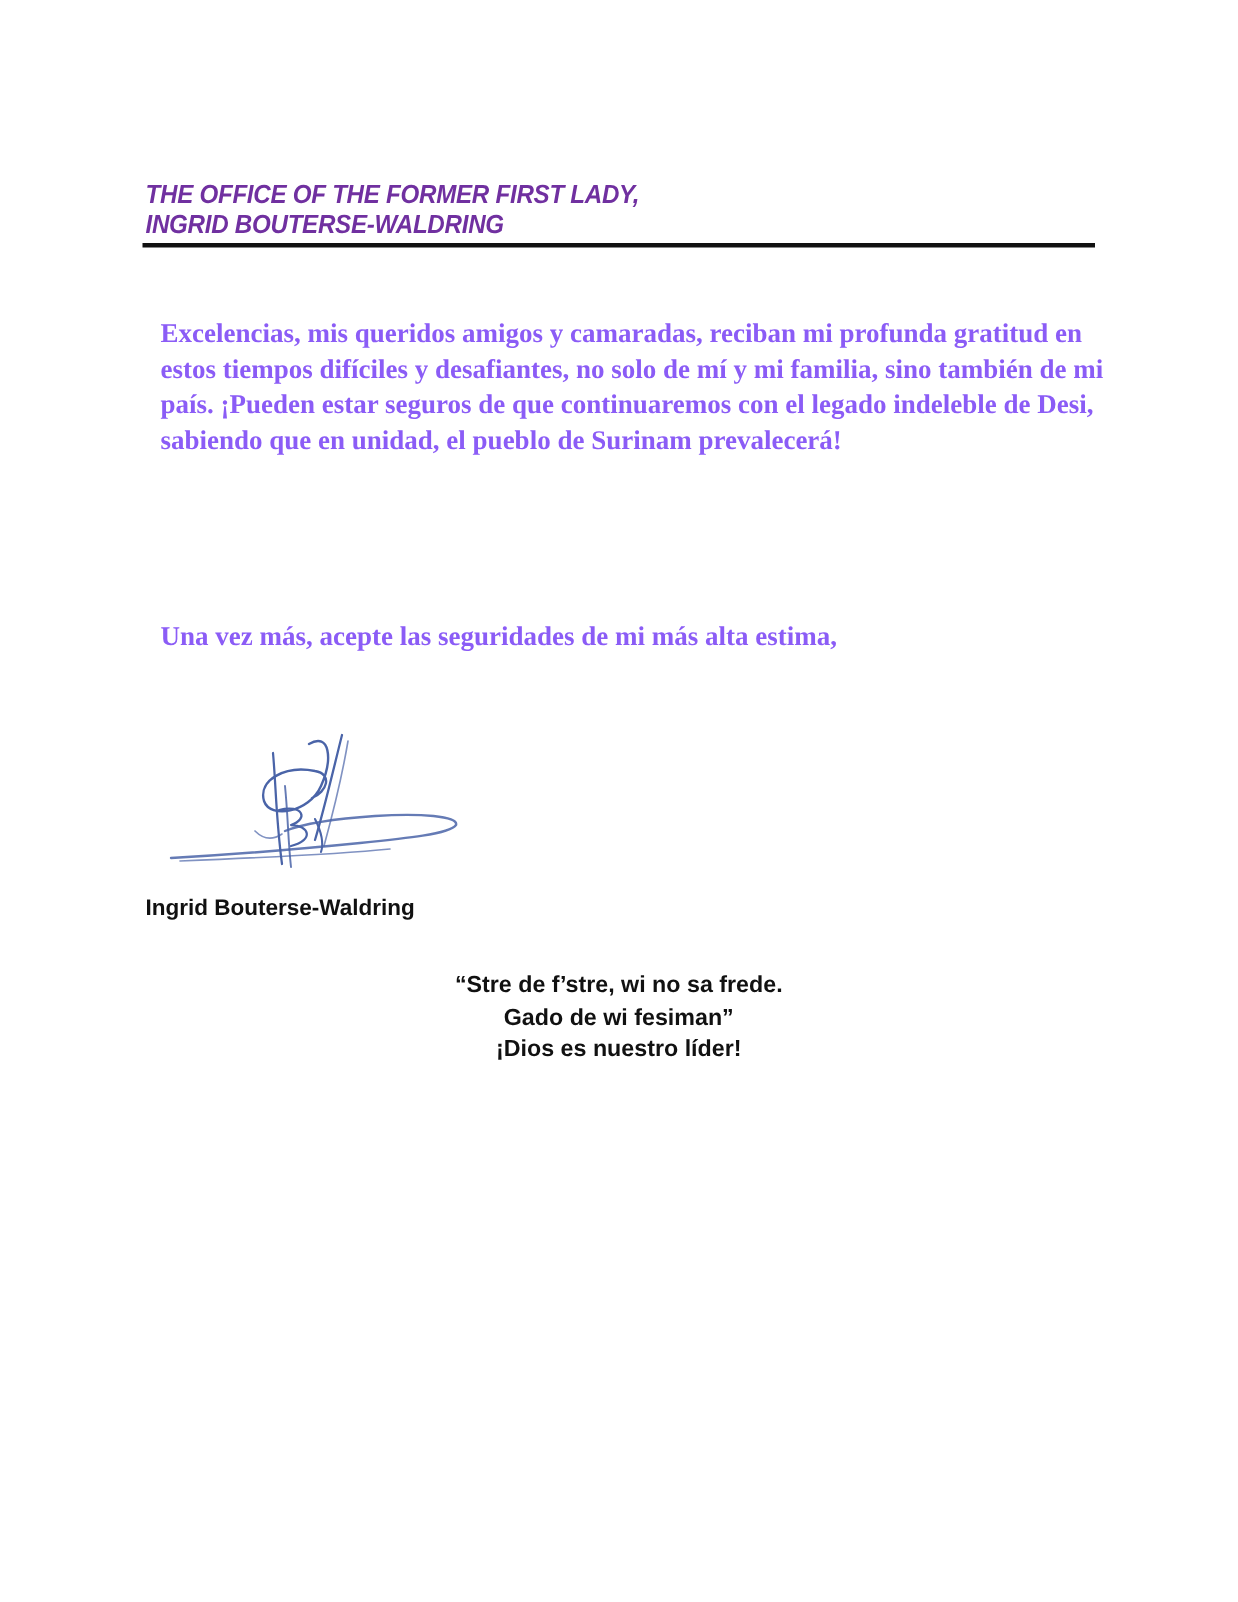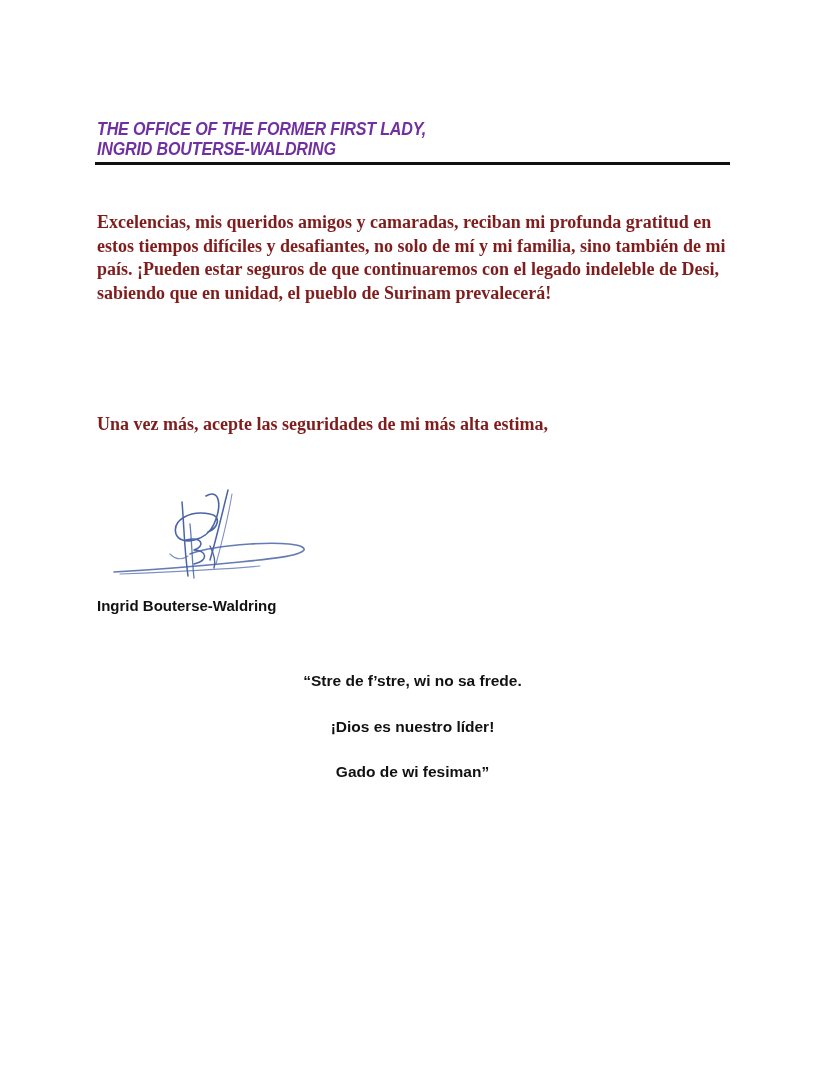--- a/index.html
+++ b/index.html
@@ -32,27 +32,27 @@
     .rule {
       position: absolute;
       left: 95px;
       top: 162px;
       width: 635px;
       height: 3px;
       background: #111111;
     }
     .body-text {
       position: absolute;
-      left: 97px;
+      left: 107px;
       width: 640px;
       font-family: "Liberation Serif", "DejaVu Serif", serif;
       font-weight: bold;
       font-size: 18px;
       line-height: 23.6px;
-      color: #7f1d1d;
+      color: #8b5cf6;
     }
     .p1 { top: 211px; }
     .p2 { top: 346px; word-spacing: 3px; }
     .p3 { top: 413px; }
     .body-text p { margin: 0; }
     .signature {
       position: absolute;
       left: 110px;
       top: 484px;
       width: 205px;
@@ -72,21 +72,21 @@
       left: 0;
       top: 646px;
       width: 825px;
       text-align: center;
       font-family: "Liberation Sans", "DejaVu Sans", sans-serif;
       font-weight: bold;
       font-size: 15.5px;
       line-height: 21.5px;
       color: #111111;
     }
-    .quote div { white-space: nowrap; margin-top: 24px; }
+    .quote div { white-space: nowrap; }
   </style>
 </head>
 <body>
 
 <div class="page">
 
   <div class="letterhead">
     <div class="line">THE OFFICE OF THE FORMER FIRST LADY,</div>
     <div class="line">INGRID BOUTERSE-WALDRING</div>
   </div>
@@ -115,17 +115,17 @@
       <path d="M76 56 C92 52, 96 62, 84 66 C96 66, 100 76, 84 80" stroke-width="1.5"></path>
       <path d="M60 70 C66 76, 72 76, 78 72" stroke-width="1.1" opacity="0.7"></path>
       <path d="M100 62 C104 70, 106 78, 104 84" stroke-width="1.4"></path>
     </svg>
   </div>
 
   <div class="signer">Ingrid Bouterse-Waldring</div>
 
   <div class="quote">
     <div>“Stre de f’stre, wi no sa frede.</div>
+    <div>Gado de wi fesiman”</div>
     <div>¡Dios es nuestro líder!</div>
-    <div>Gado de wi fesiman”</div>
   </div>
 
 </div>
 
 </body></html>

